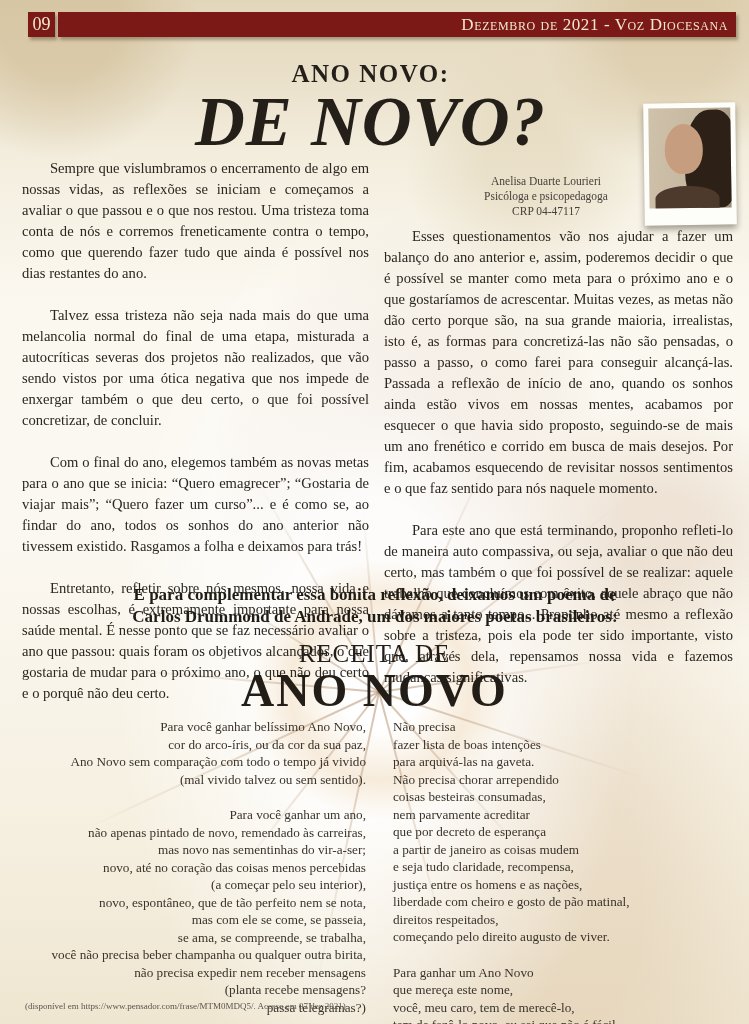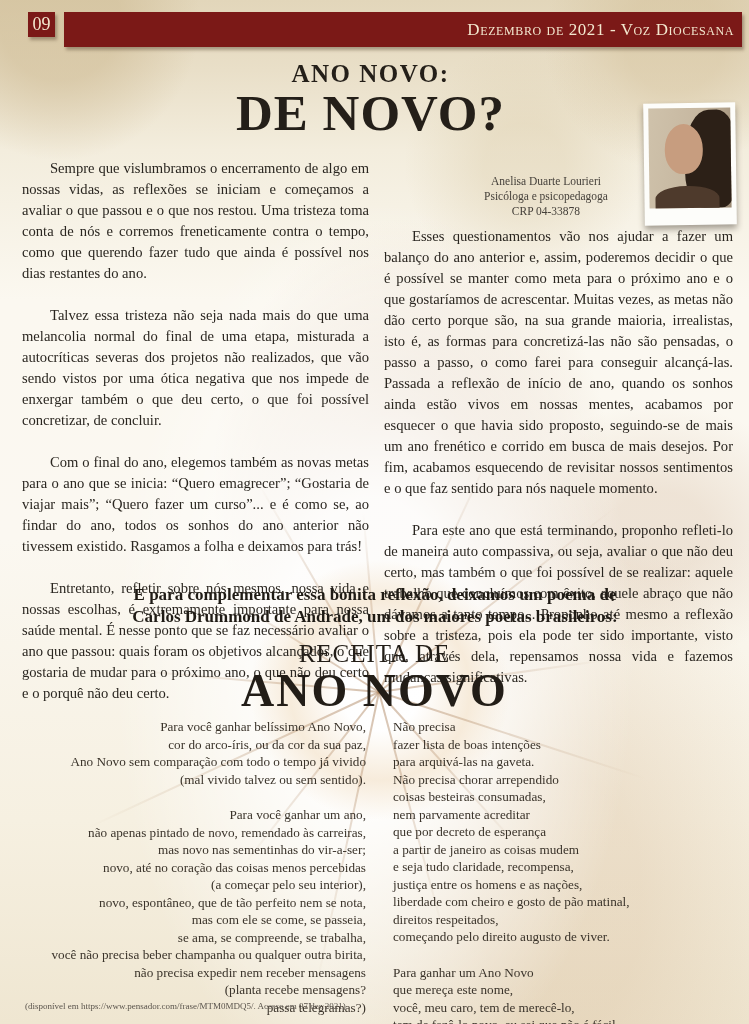--- a/index.html
+++ b/index.html
@@ -16,32 +16,32 @@
       radial-gradient(ellipse at 75% 88%, rgba(205,170,130,.25) 0 80px, rgba(205,170,130,0) 240px),
       linear-gradient(180deg,#e2d6ba 0px,#e9dfc8 70px,#f3eddd 150px,#fbf8f0 300px,#fbf8f1 540px,#f6f0e1 820px,#efe6d1 1024px);
   }
   
   .page-num{
     position:absolute;left:28px;top:12px;width:27px;height:25px;
     background:#7b1917;color:#f3e8cf;text-align:center;line-height:25px;
     font-size:18px;box-shadow:2px 3px 3px rgba(90,70,50,.45);
   }
   .header-bar{
-    position:absolute;left:64px;top:12px;width:678px;height:35px;
+    position:absolute;left:58px;top:12px;width:678px;height:25px;
     background:#7b1917;box-shadow:2px 3px 3px rgba(90,70,50,.45);
     display:flex;align-items:center;justify-content:flex-end;
   }
   .header-title{
     color:#f3e8cf;font-variant:small-caps;font-size:17px;letter-spacing:.6px;
     padding-right:8px;white-space:nowrap;
   }
   
   .art-title{position:absolute;left:8px;top:60px;width:725px;text-align:center;color:#241f19;z-index:2;}
   .art-title .t1{font-size:25px;font-weight:bold;letter-spacing:1.5px;line-height:1.1;}
-  .art-title .t2{font-size:51px;font-weight:bold;letter-spacing:1px;line-height:1.0;}
+  .art-title .t2{font-size:69px;font-weight:bold;letter-spacing:1px;line-height:1.0;font-style:italic;}
   
   .polaroid{
     position:absolute;left:644px;top:103px;width:92px;height:122px;background:#fdfdfa;
     padding:5px 5px 0 5px;box-sizing:border-box;transform:rotate(-.8deg);
     box-shadow:0 4px 6px rgba(60,50,40,.45);z-index:3;
   }
   .photo{
     position:relative;width:82px;height:100px;overflow:hidden;
     background:linear-gradient(100deg,#cfc2ab 0%,#c6b7a0 55%,#9b8a74 100%);
   }
@@ -135,21 +135,21 @@
     <div class="photo">
       <div class="hair"></div>
       <div class="face"></div>
       <div class="shirt"></div>
     </div>
   </div>
 
   <div class="author-caption">
     <div>Anelisa Duarte Lourieri</div>
     <div>Psicóloga e psicopedagoga</div>
-    <div>CRP 04-33878</div>
+    <div>CRP 04-47117</div>
   </div>
 
   <div class="col col-left">
       <p>Sempre que vislumbramos o encerramento de algo em nossas vidas, as reflexões se iniciam e começamos a avaliar o que passou e o que nos restou. Uma tristeza toma conta de nós e corremos freneticamente contra o tempo, como que querendo fazer tudo que ainda é  possível nos dias restantes do ano.</p>
       <p>Talvez essa tristeza não seja nada mais do que uma melancolia normal do final de uma etapa, misturada a autocríticas severas dos projetos não realizados, que vão sendo vistos por uma ótica negativa que nos impede de enxergar também o que deu certo, o que foi possível concretizar, de concluir.</p>
       <p>Com o final do ano, elegemos também as novas metas para o ano que se inicia: “Quero emagrecer”; “Gostaria de viajar mais”; “Quero fazer um curso”... e é como se, ao findar do ano, todos os sonhos do ano anterior não tivessem existido. Rasgamos a folha e deixamos para trás!</p>
       <p>Entretanto, refletir sobre nós mesmos, nossa vida e nossas escolhas, é extremamente importante para nossa saúde mental. É nesse ponto que se faz necessário avaliar o ano que passou: quais foram os objetivos alcançados, o que gostaria de mudar para o próximo ano, o que não deu certo e o porquê não deu certo.</p>
     </div>
   <div class="col col-right">
       <p>Esses questionamentos vão nos ajudar a fazer um balanço do ano anterior e, assim, poderemos decidir o que é possível se manter como meta para o próximo ano e o que gostaríamos de acrescentar. Muitas vezes, as metas não dão certo porque são, na sua grande maioria, irrealistas, isto é, as formas para concretizá-las não são pensadas, o passo a passo, o como farei para conseguir alcançá-las. Passada a reflexão de início de ano, quando os sonhos ainda estão vivos em nossas mentes, acabamos por esquecer o que havia sido proposto, seguindo-se de mais um ano frenético e corrido em busca de mais desejos. Por fim, acabamos esquecendo de revisitar nossos sentimentos e o que faz sentido para nós naquele momento.</p>

